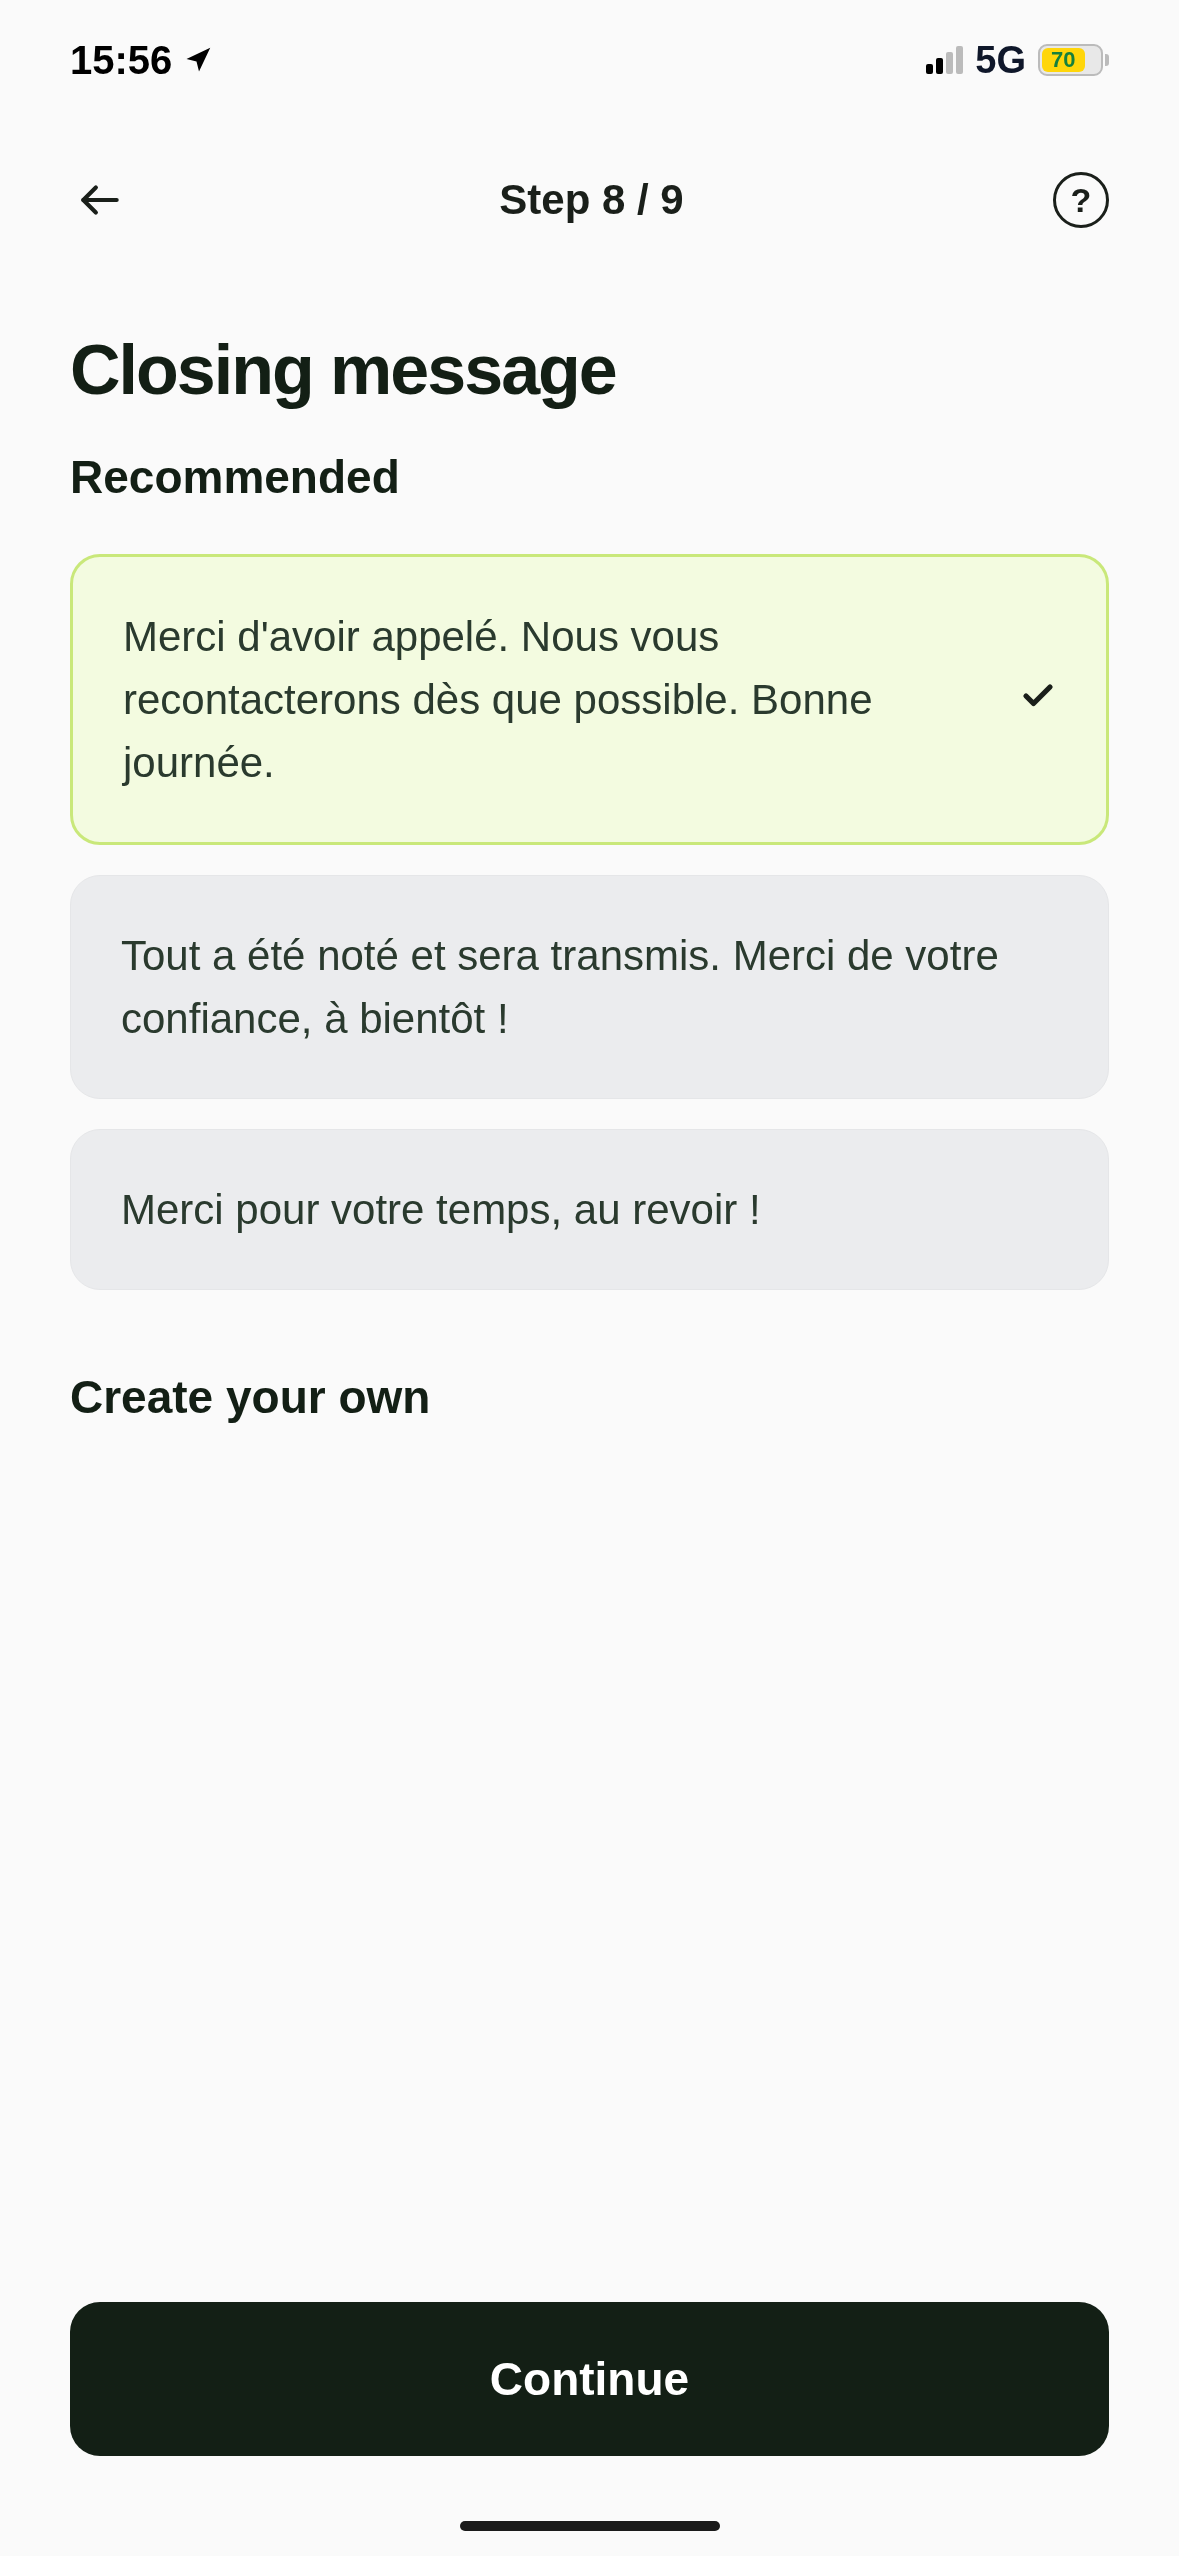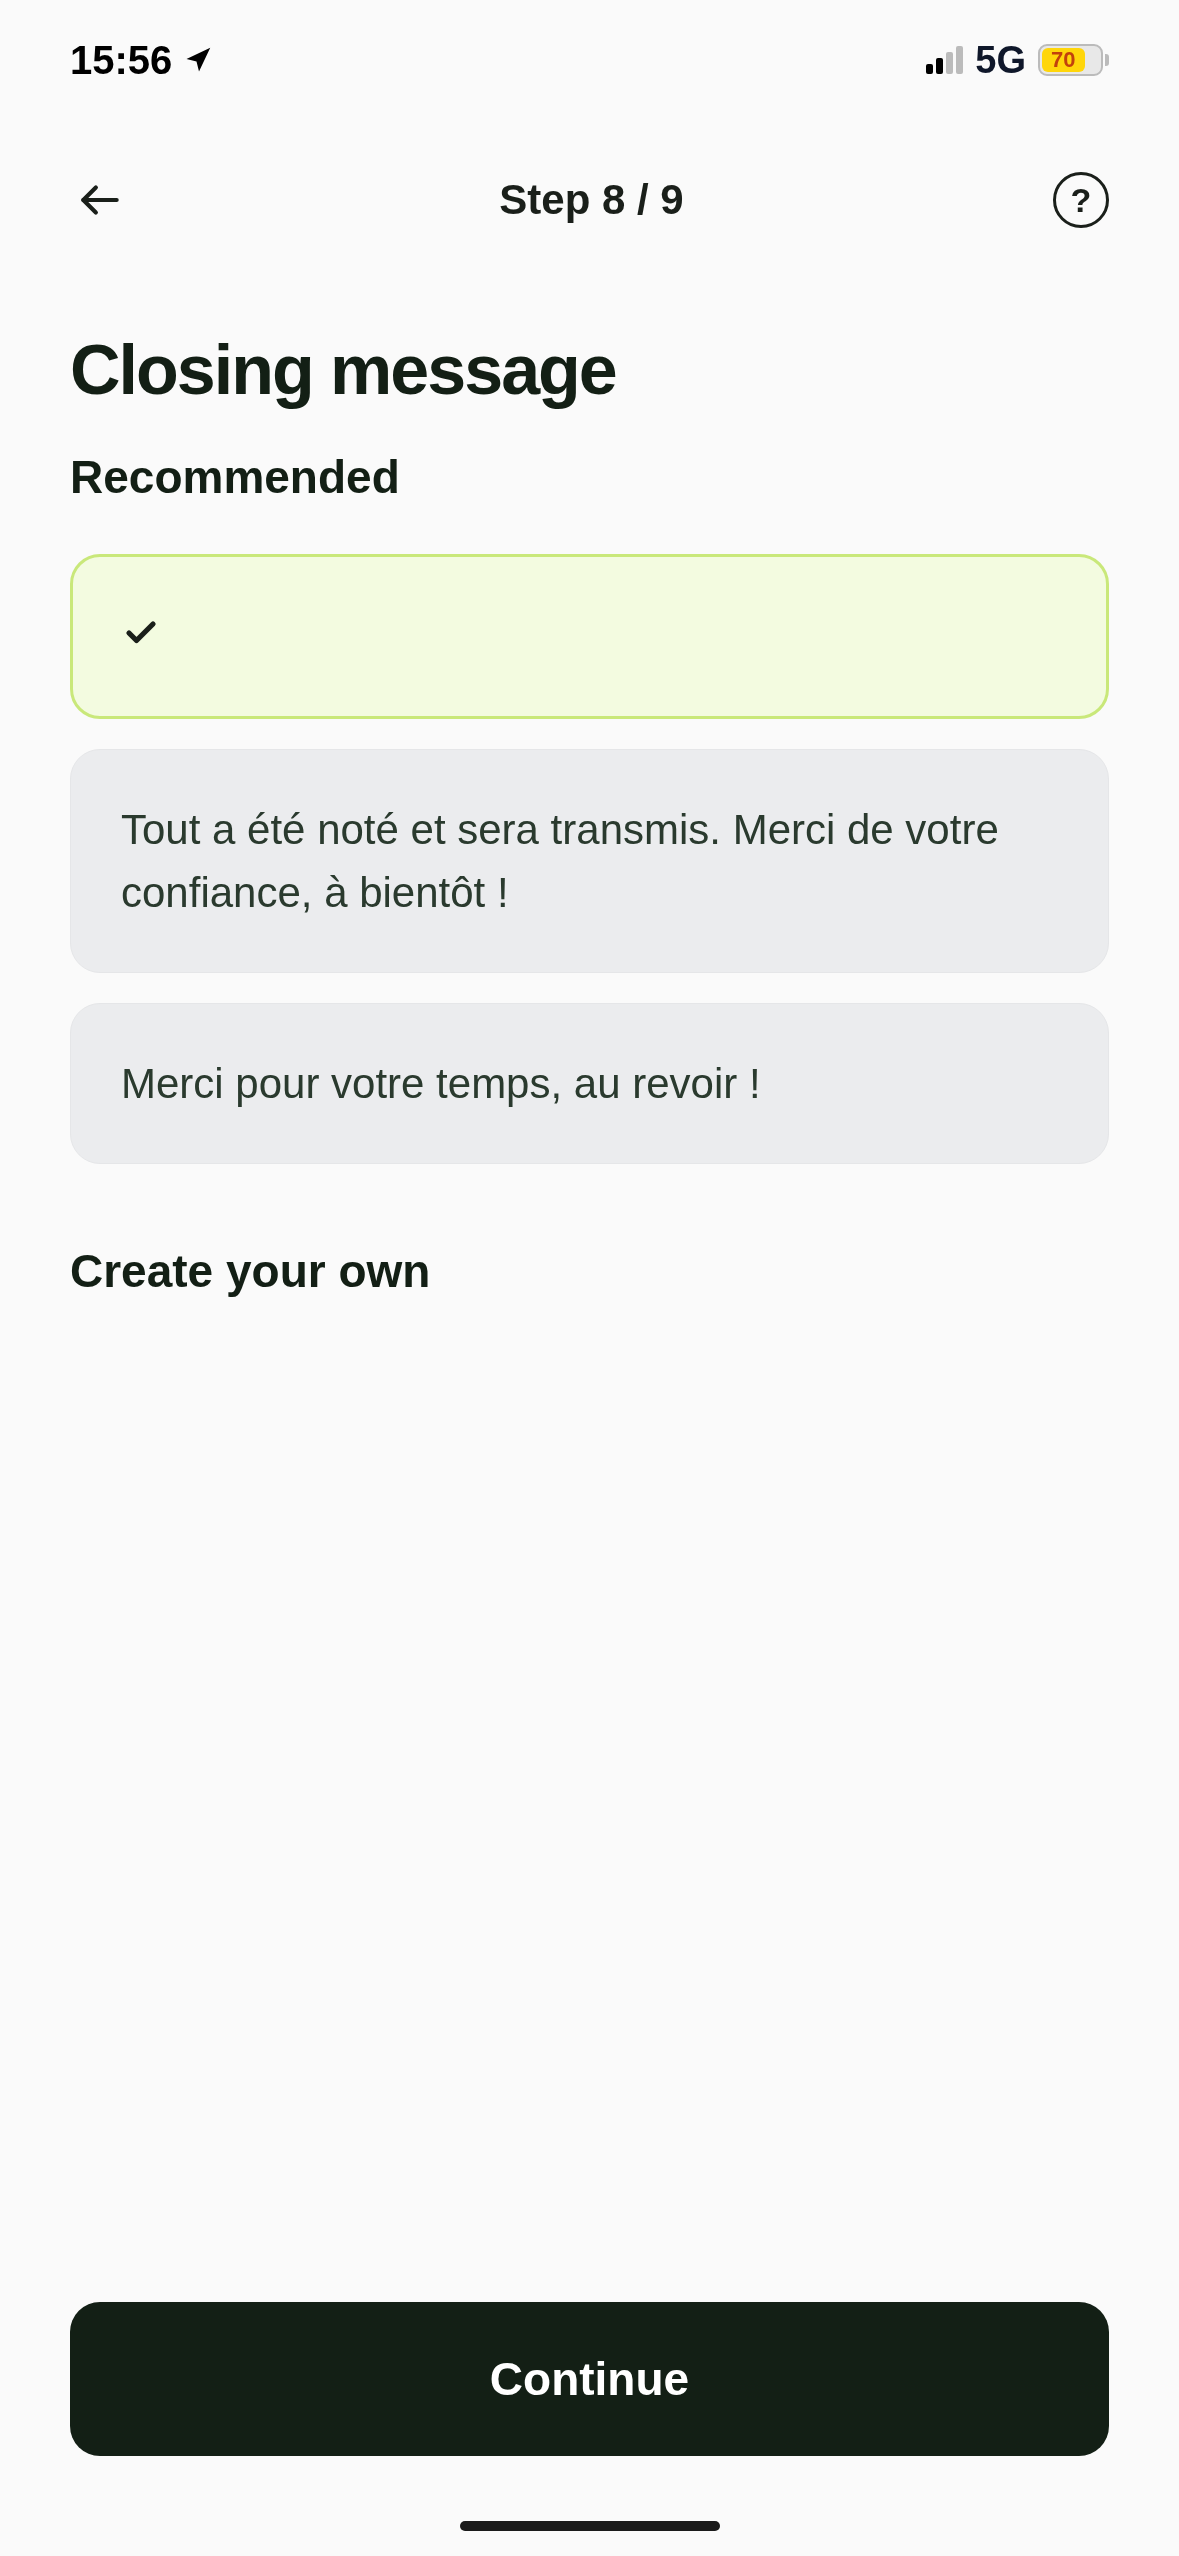--- a/index.html
+++ b/index.html
@@ -72,21 +72,21 @@
       top: 2px;
       bottom: 2px;
       width: 70%;
       background: #ffd60a;
       border-radius: 6px;
       display: flex;
       align-items: center;
       justify-content: center;
       font-size: 22px;
       font-weight: 700;
-      color: #c2410c;
+      color: #15803d;
     }
     .battery-tip {
       width: 4px;
       height: 12px;
       background: #bbb;
       border-radius: 0 3px 3px 0;
       margin-left: 2px;
     }
     .nav-bar {
       display: flex;
@@ -260,20 +260,21 @@
     <span>?</span>
   </div>
 </div>
 
 <div class="content">
   <h1 class="page-title">Closing message</h1>
 
   <h2 class="section-label">Recommended</h2>
 
   <div class="option-card selected">
+    <div class="option-text">Merci d'avoir appelé. Nous vous recontacterons dès que possible. Bonne journée.</div>
     <span class="check-icon">
       <svg width="36" height="36" viewBox="0 0 24 24" fill="none" stroke="#1a1f1a" stroke-width="3.5" stroke-linecap="round" stroke-linejoin="round">
           <polyline points="20 6 9 17 4 12"></polyline>
         </svg>
     </span>
   </div>
 
   <div class="option-card unselected">
     <div class="option-text">Tout a été noté et sera transmis. Merci de votre confiance, à bientôt !</div>
   </div>

